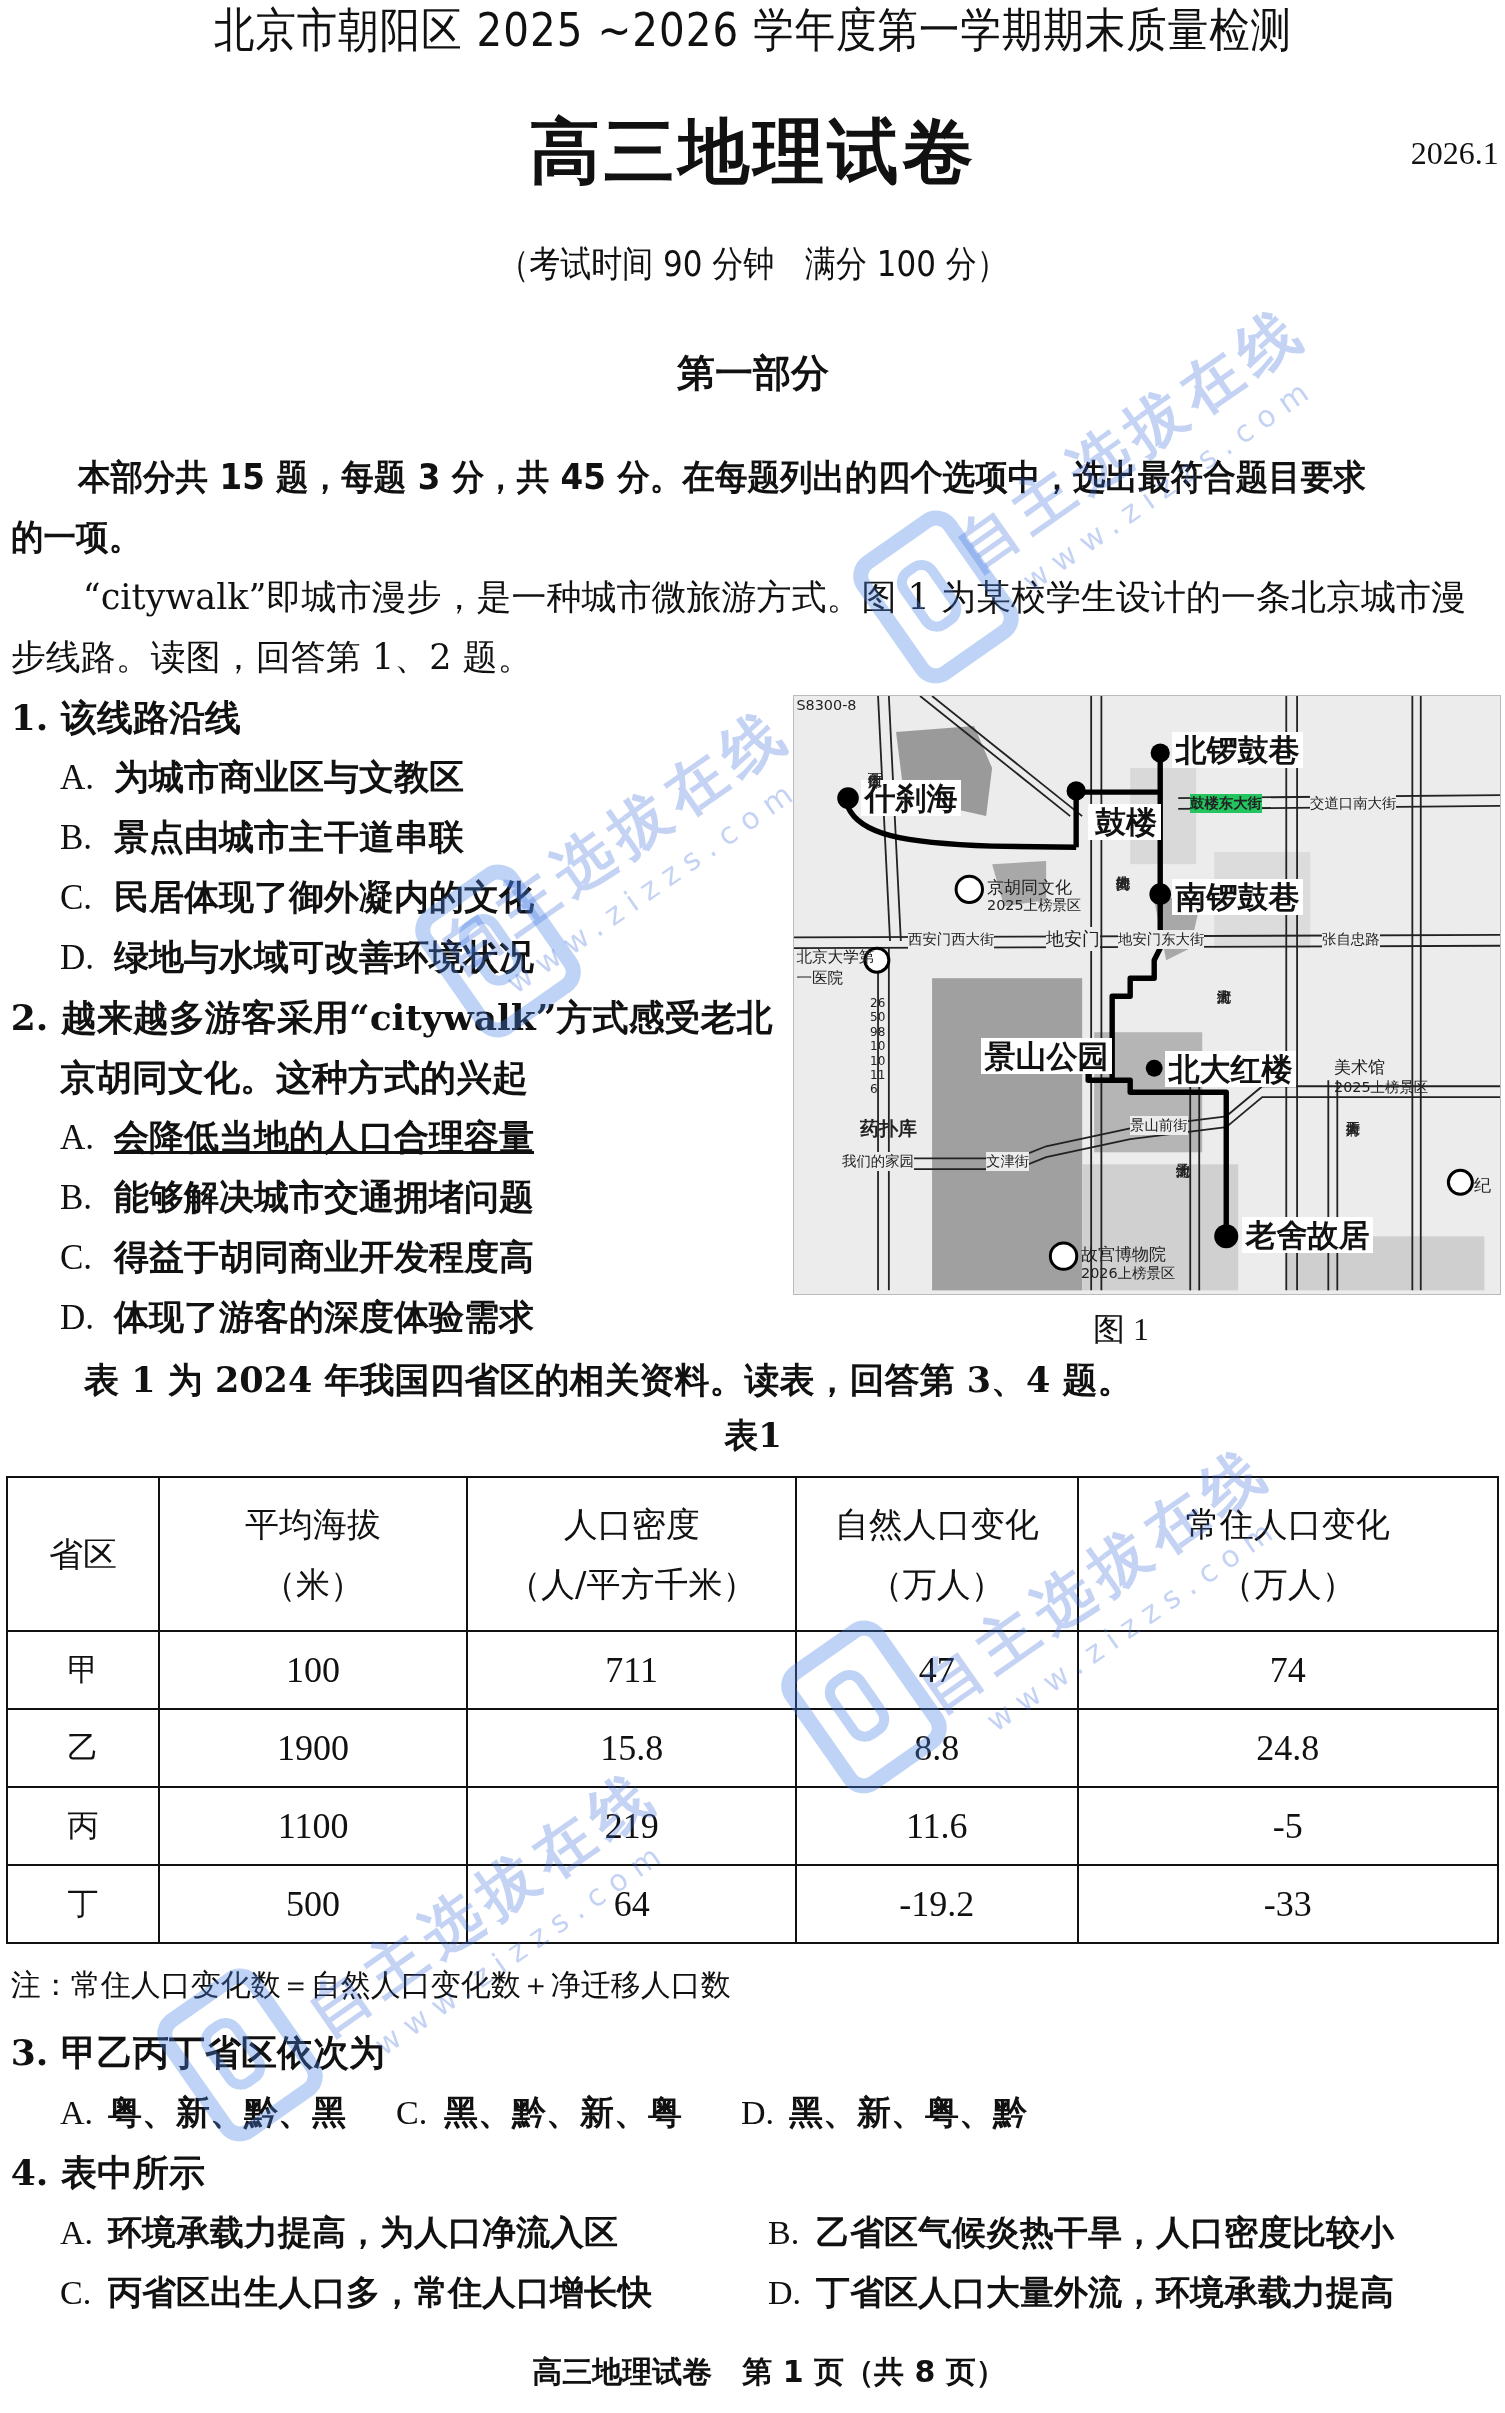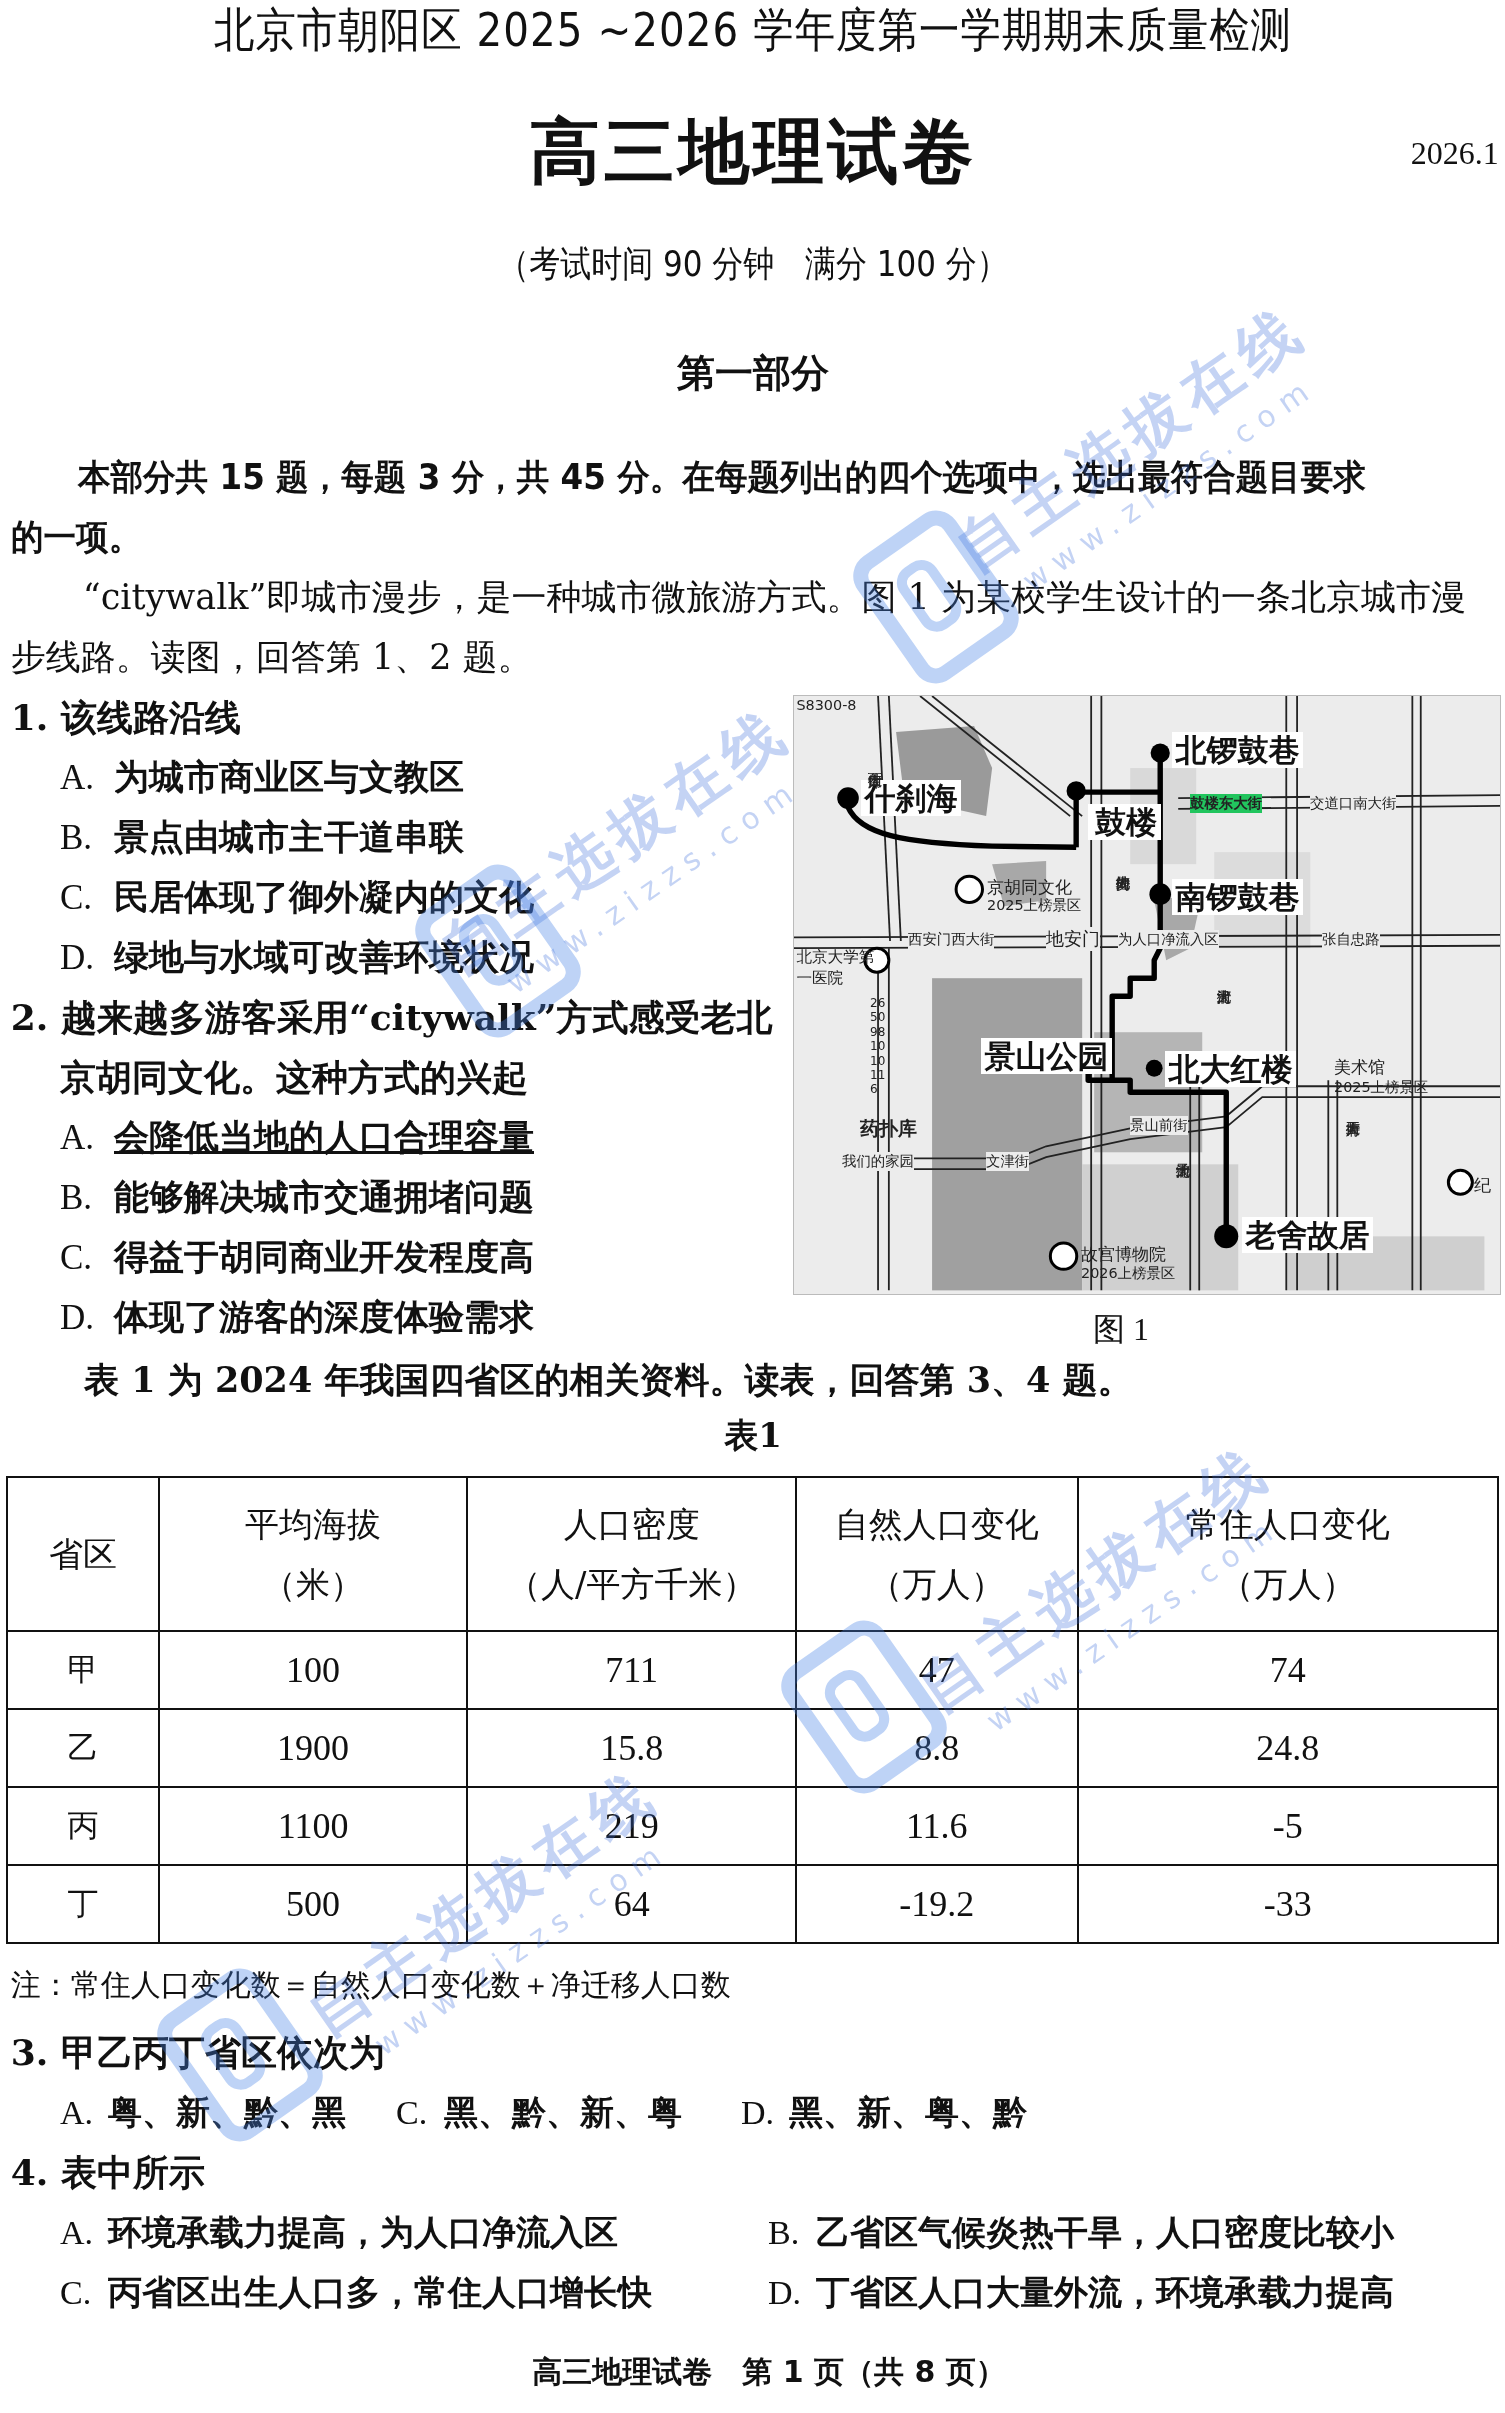--- a/index.html
+++ b/index.html
@@ -172,21 +172,21 @@
   <span class="map-small" style="left:193px; top:200px;">2025上榜景区</span>
   <span class="map-small" style="left:287px; top:547px; font-size:17px;">故宫博物院</span>
   <span class="map-small" style="left:287px; top:568px;">2026上榜景区</span>
   <span class="map-small" style="left:2.4px; top:251px; width:78px; white-space:normal; font-size:15.6px;">北京大学第一医院</span>
   <span class="map-small" style="left:540px; top:360px; font-size:17px;">美术馆</span>
   <span class="map-small" style="left:540px; top:382px;">2025上榜景区</span>
   <span class="map-small" style="left:680px; top:478px; font-size:17px;">纪</span>
 
   <span class="map-small" style="left:114px; top:234px; background:#ececec;">西安门西大街</span>
   <span class="map-small" style="left:252px; top:231px; background:#ececec; font-size:18px;">地安门</span>
-  <span class="map-small" style="left:324px; top:234px; background:#ececec;">为人口净流入区</span>
+  <span class="map-small" style="left:324px; top:234px; background:#ececec;">地安门东大街</span>
   <span class="map-small" style="left:528px; top:234px; background:#ececec;">张自忠路</span>
   <span class="map-small" style="left:516px; top:98px; background:#ececec;">交道口南大街</span>
   <span class="map-small" style="left:396px; top:98px; background:#22c55e;font-weight:bold;">鼓楼东大街</span>
   <span class="map-small" style="left:336px; top:420px; background:#ececec;">景山前街</span>
   <span class="map-small" style="left:192px; top:456px; background:#ececec;">文津街</span>
   <span class="map-small map-vert" style="left:319px; top:168px;">地安门外大街</span>
   <span class="map-small map-vert" style="left:420px; top:282px;">北河沿大街</span>
   <span class="map-small map-vert" style="left:379px; top:456px;">北池子大街</span>
   <span class="map-small map-vert" style="left:549px; top:414px;">王府井大街</span>
   <span class="map-small map-vert" style="left:71px; top:66px;">西什库大街</span>

